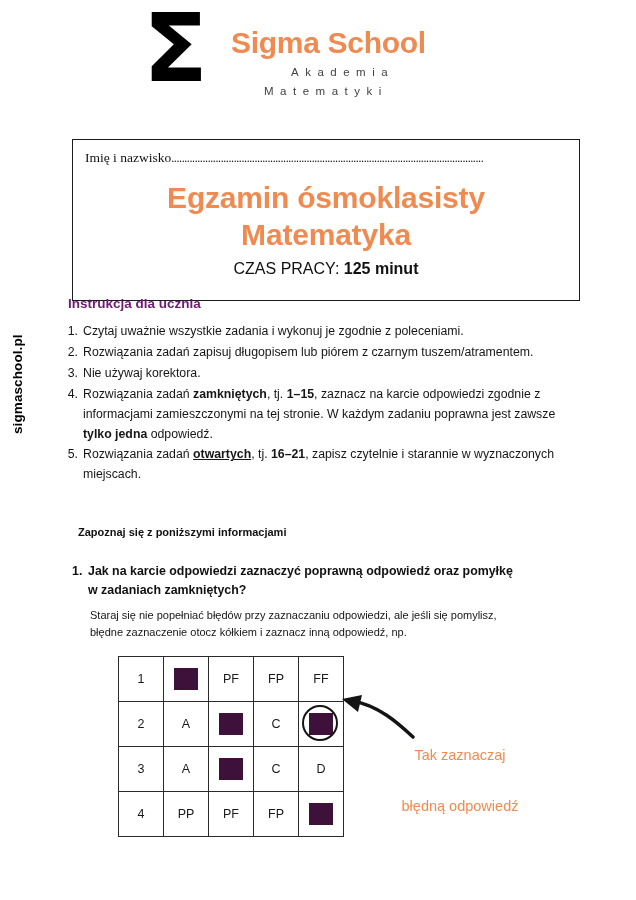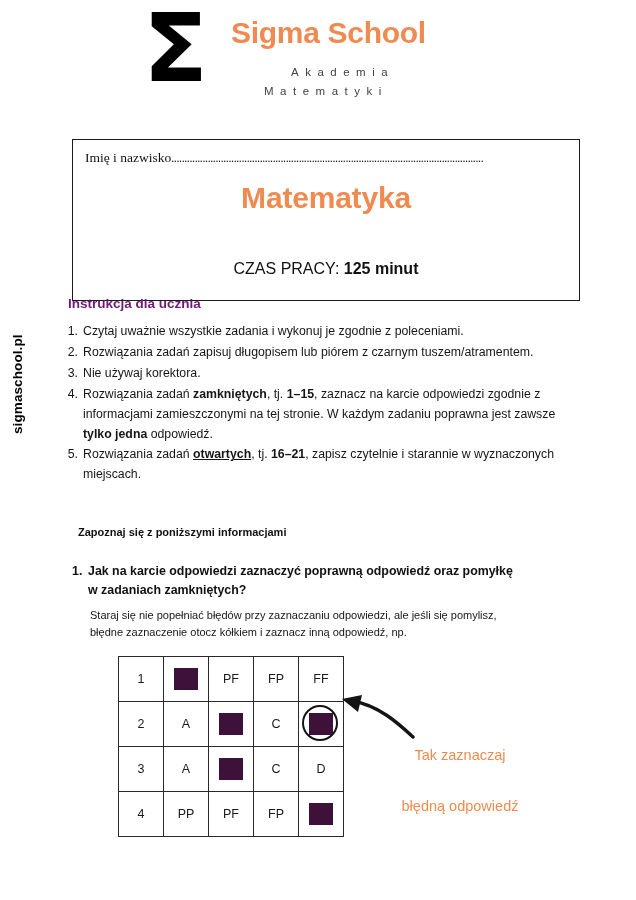--- a/index.html
+++ b/index.html
@@ -57,21 +57,21 @@
     font-family: "DejaVu Sans", sans-serif;
     font-size: 95px;
     font-weight: bold;
     line-height: 1;
     color: #000000;
     letter-spacing: -2px;
   }
   .logo-title {
     position: absolute;
     left: 88px;
-    top: 8px;
+    top: 18px;
     font-family: "Liberation Sans", sans-serif;
     font-size: 30px;
     font-weight: bold;
     color: #ef8b50;
     letter-spacing: -0.3px;
     white-space: nowrap;
   }
   .logo-sub1, .logo-sub2 {
     position: absolute;
     font-family: "Liberation Sans", sans-serif;
@@ -278,20 +278,21 @@
     <div class="logo-sub2">Matematyki</div>
   </div>
 </div>
 
 <div class="titlebox">
   <div class="namefield">
     <span>Imię i nazwisko</span><span class="dots">........................................................................................................................</span>
   </div>
 
   <div class="exam-title" style="color: rgb(239, 139, 80);">
+    <span>Egzamin ósmoklasisty</span>
     <span class="line2">Matematyka</span>
   </div>
 
   <div class="exam-time">
     <span>CZAS PRACY:</span>
     <b>125 minut</b>
   </div>
 </div>
 
 <div class="instr-head">Instrukcja dla ucznia</div>

